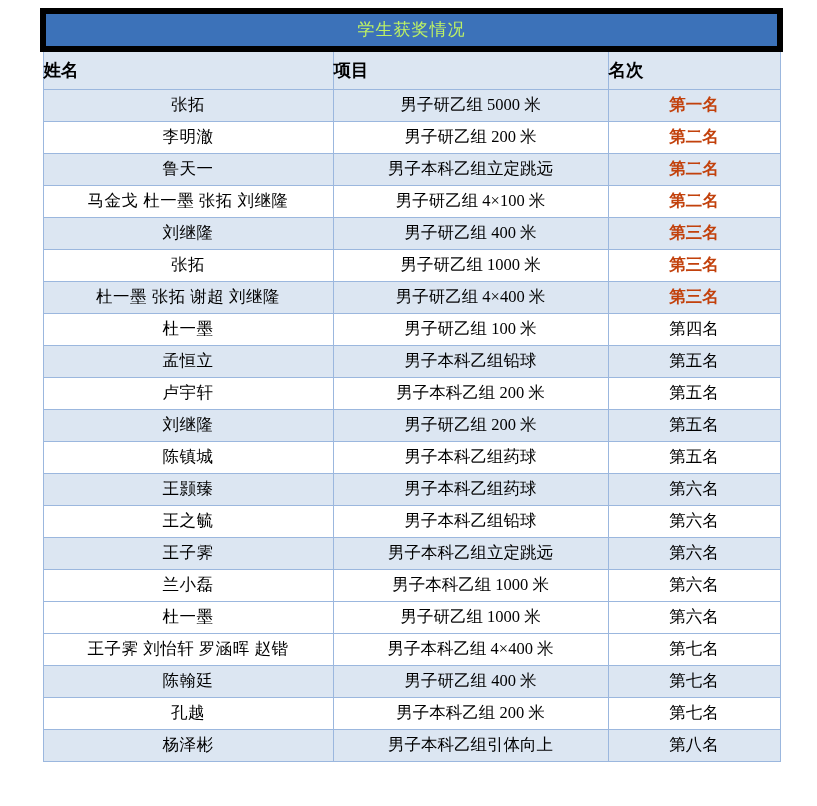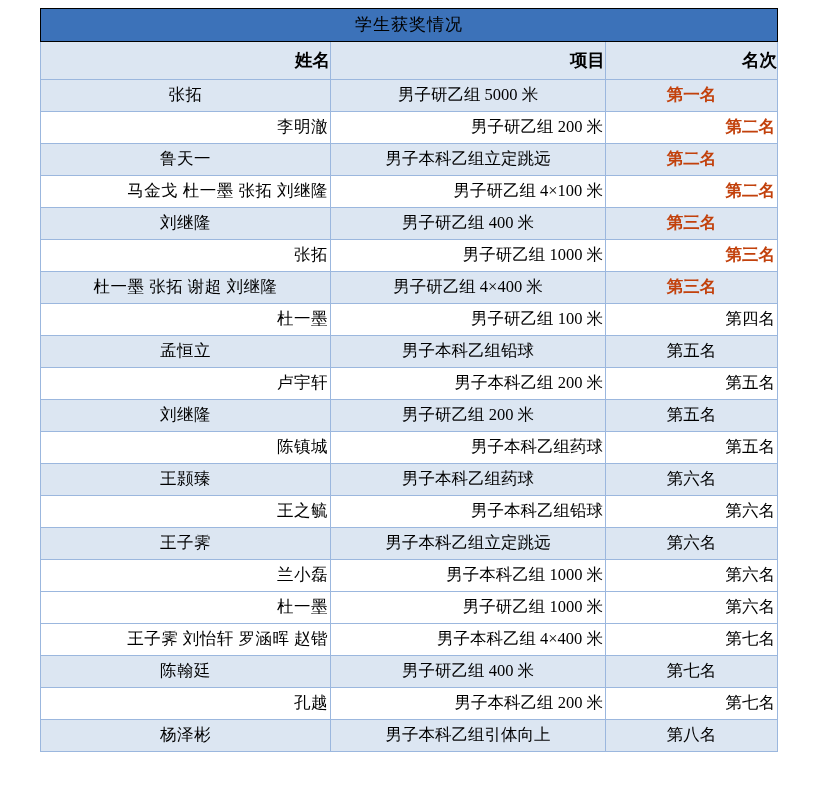--- a/index.html
+++ b/index.html
@@ -23,44 +23,44 @@
     table-layout: fixed;
     width: 737px;
     font-size: 16.5px;
   }
   table.award-table col.col-name  { width: 290px; }
   table.award-table col.col-event { width: 275px; }
   table.award-table col.col-rank  { width: 172px; }
 
   .title-row td {
     background: #3C72B9;
-    color: #000000;
+    color: #bef264;
     text-align: center;
     font-size: 17px;
     padding: 4px 0 5px 0;
-    border: 1px solid #000000;
+    border: 6px solid #000000;
     letter-spacing: 1px;
   }
   .header-row td {
     background: #DCE6F2;
-    text-align: right;
+    text-align: left;
     font-weight: bold;
     font-size: 17.5px;
     padding: 6px 0 7px 0;
     border: 1px solid #9BB7DE;
   }
   tbody td {
     text-align: center;
     padding: 4px 2px 5px 2px;
     border: 1px solid #9BB7DE;
     white-space: nowrap;
     overflow: hidden;
   }
   tbody tr.odd td  { background: #DCE6F2; }
-  tbody tr.even td { background: #FFFFFF; text-align: right; }
+  tbody tr.even td { background: #FFFFFF; }
   td.rank-highlight {
     color: #c2410c;
     font-weight: bold;
   }
   td.name-cell { letter-spacing: 0.5px; }
 </style>
 </head>
 <body>
 
 <div class="sheet">

